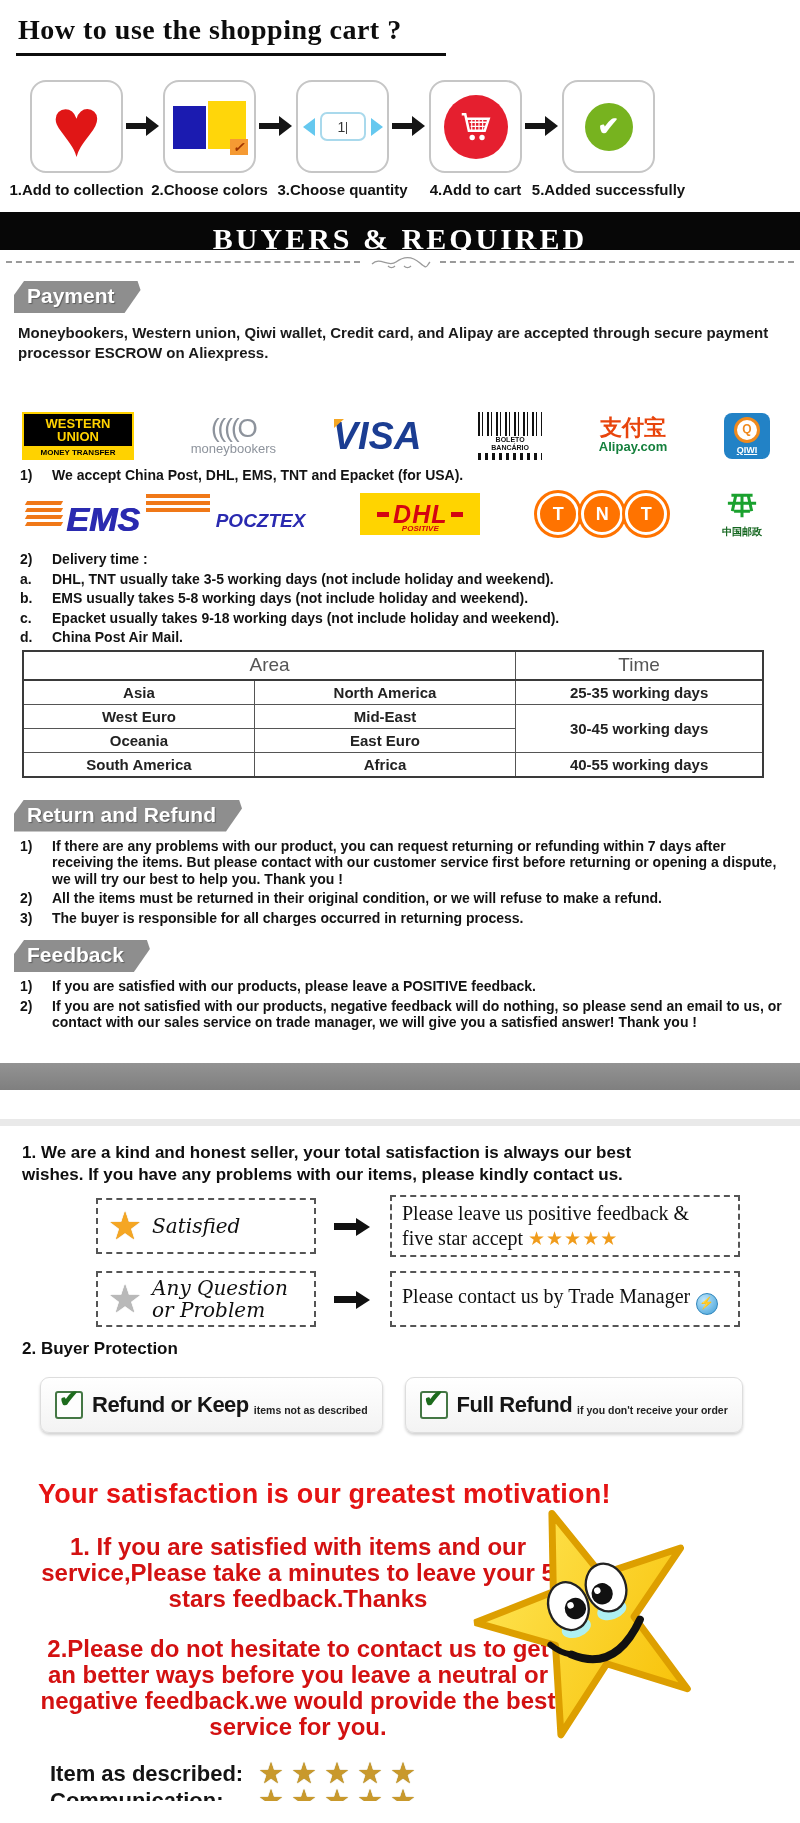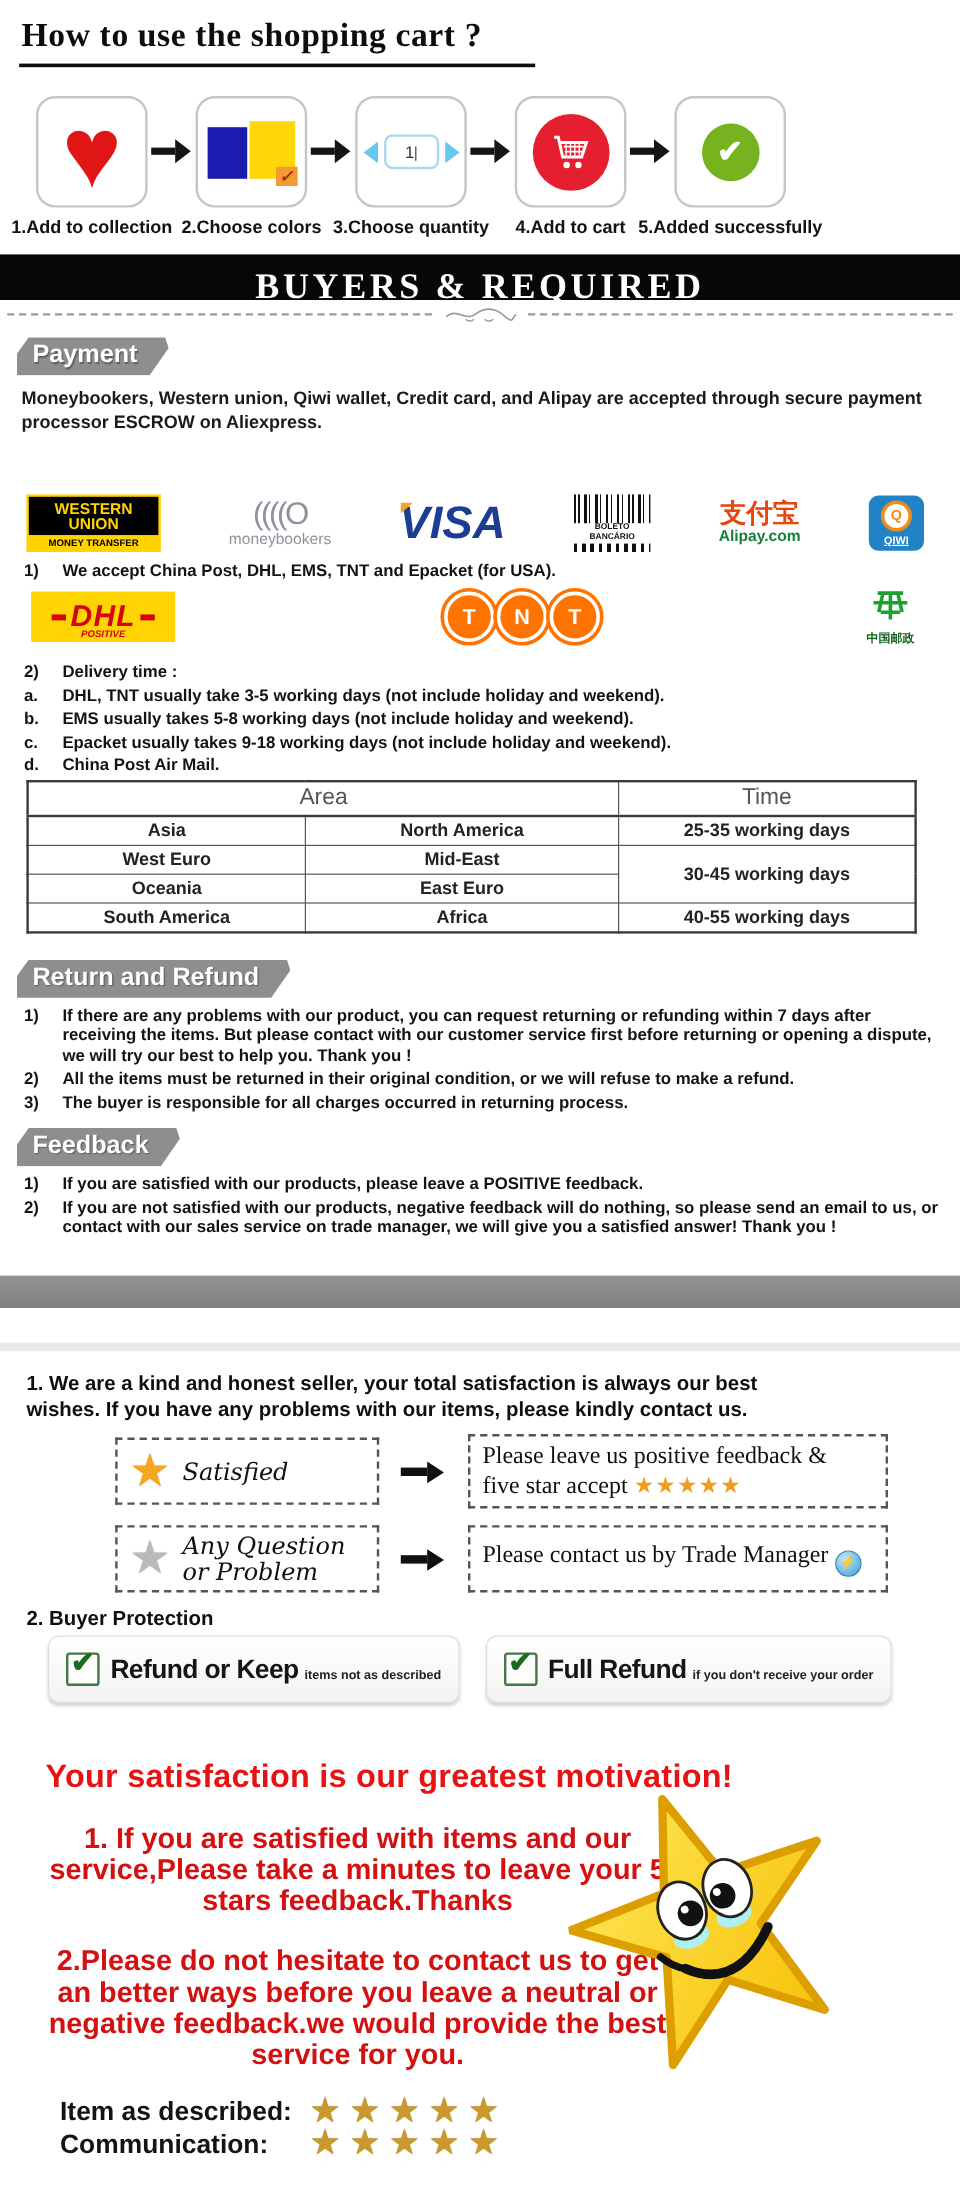--- a/index.html
+++ b/index.html
@@ -123,21 +123,21 @@
   .serif{font-family:"Liberation Serif",serif;font-size:20px;color:#101010;line-height:25px;}
   .ministars{color:#f09c1c;font-size:19px;letter-spacing:1px;}
   .barrow{position:relative;width:46px;height:22px;flex:none;margin:0 14px;}
   .barrow::before{content:"";position:absolute;top:8px;left:4px;width:22px;height:7px;background:#111;}
   .barrow::after{content:"";position:absolute;top:3px;left:26px;width:0;height:0;
                  border-left:14px solid #111;border-top:9px solid transparent;border-bottom:9px solid transparent;}
   .tmicon{display:inline-block;width:20px;height:20px;border-radius:50%;vertical-align:-4px;margin-left:6px;
           background:radial-gradient(circle at 35% 30%,#bfe6fa,#3f9fd8);border:1px solid #2f85bb;
           color:#fff;font-size:12px;text-align:center;line-height:19px;}
   .buyerprot{margin:12px 0 0 22px;font-size:17px;font-weight:bold;color:#0f0f0f;}
-  .prots{display:flex;gap:22px;margin:4px 0 0 40px;text-align:center;}
+  .prots{display:flex;gap:22px;margin:18px 0 0 40px;text-align:center;}
   .prot{height:54px;border:1px solid #ddd;border-radius:9px;background:linear-gradient(#ffffff,#f3f3f3);
         box-shadow:0 2px 3px rgba(0,0,0,.18);display:flex;align-items:center;padding:0 14px;}
   .cbx{position:relative;width:24px;height:24px;border:2px solid #447744;border-radius:3px;background:#fdfdfd;
        margin-right:9px;flex:none;}
   .cbx::after{content:"✔";position:absolute;left:2px;top:-8px;font-size:24px;font-weight:bold;color:#1c6b1c;}
   .prot .pt{font-size:22px;font-weight:bold;color:#151515;letter-spacing:-.5px;}
   .prot .ps{font-size:10.5px;font-weight:bold;color:#222;margin:10px 0 0 5px;}
   
   .motivation{position:relative;margin-top:46px;}
   .mot-head{margin-left:38px;font-size:27px;font-weight:bold;color:#e51313;letter-spacing:.2px;}
@@ -256,20 +256,35 @@
   </div>
 
   <div class="nlist" style="margin-top:8px;">
     <div class="nitem">
       <span class="n">1)</span>
       <span class="t">We accept China Post, DHL, EMS, TNT and Epacket (for USA).</span>
     </div>
   </div>
 
   <div class="shiplogos">
+    <div class="ems">
+      <span class="stripes">
+          <i></i>
+          <i></i>
+          <i></i>
+          <i></i>
+        </span>
+      <span class="emsword">EMS</span>
+      <span class="stripes2">
+          <i></i>
+          <i></i>
+          <i></i>
+        </span>
+      <span class="pz">POCZTEX</span>
+    </div>
     <div class="dhl">
       <span class="dash"></span>
       <span class="word">DHL</span>
       <span class="dash"></span>
       <span class="exp">POSITIVE</span>
     </div>
     <div class="tnt">
       <span class="c">T</span>
       <span class="c">N</span>
       <span class="c">T</span>

